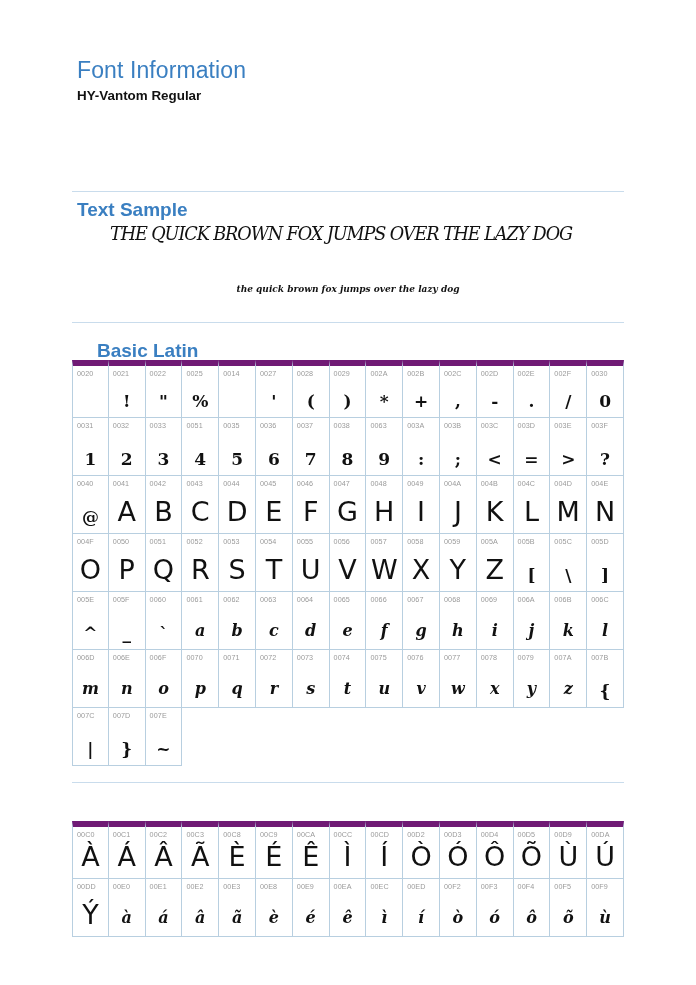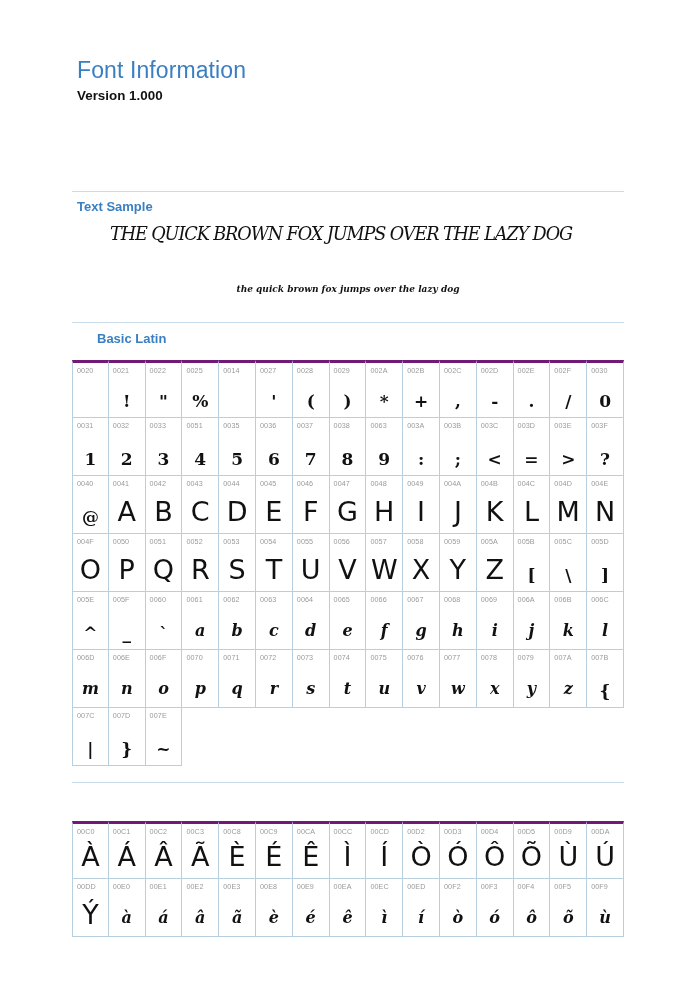--- a/index.html
+++ b/index.html
@@ -1,50 +1,50 @@
 <!DOCTYPE html>
 <html><head>
 <meta charset="utf-8">
 <style>
   html, body { margin: 0; padding: 0; background: #ffffff; }
   body { width: 696px; height: 985px; position: relative; overflow: hidden;
          font-family: "Liberation Sans", sans-serif; color: #111; }
   .title { position: absolute; left: 77px; top: 57px; font-size: 23px; font-weight: normal; color: #3a7fc1; letter-spacing: 0.1px; }
   .info { position: absolute; left: 77px; top: 86px; font-size: 13.4px; font-weight: bold; line-height: 19.5px; color: #111; }
   .sep { position: absolute; left: 72px; width: 552px; height: 1px; background: #c9dcec; }
-  .section-h { position: absolute; left: 77px; font-size: 13px; font-weight: bold; color: #3a7fc1; }
+  .section-h { position: absolute; left: 77px; font-size: 19px; font-weight: bold; color: #3a7fc1; }
   .sample-big { position: absolute; left: 110px; top: 222px; width: 515px; font-family: "DejaVu Serif", serif; font-style: italic;
                 font-size: 19px; letter-spacing: -1.2px; white-space: nowrap; color: #111; transform: scaleX(0.93); transform-origin: left center; }
   .sample-small { position: absolute; left: 0; top: 284px; width: 696px; text-align: center; font-family: "DejaVu Serif", serif;
                   font-style: italic; font-weight: bold; font-size: 9px; color: #111; }
   .grid { position: absolute; left: 72px; display: grid; grid-template-columns: repeat(15, 36.8px); }
   .cell { height: 58px; box-sizing: border-box; border-right: 1px solid #b8cfe0; border-bottom: 1px solid #b8cfe0; position: relative; background: #fff; }
   .grid .cell.col0 { border-left: 1px solid #b8cfe0; }
-  .grid .cell.row0 { border-top: 3px solid #701a75; }
+  .grid .cell.row0 { border-top: 6px solid #701a75; }
   .code { position: absolute; left: 4px; top: 3px; font-size: 7.2px; color: #9a9a9a; letter-spacing: 0.1px; }
   .glyph { position: absolute; left: 0; right: 0; bottom: 7px; text-align: center; font-family: "DejaVu Serif", serif;
            font-weight: bold; font-size: 17px; color: #111; line-height: 1; }
   .glyph.cap { font-family: "DejaVu Sans", sans-serif; font-weight: normal; font-size: 27px; bottom: 8px; }
   .glyph.lower { font-style: italic; font-size: 16px; bottom: 10px; }
 </style>
 </head>
 <body>
 
 <div class="title">Font Information</div>
 <div class="info">
-  <div>Version 1.000</div>
+  <div>HY-Vantom Regular</div>
 </div>
 
 <div class="sep" style="top:191px;"></div>
 <div class="section-h" style="top:199px;">Text Sample</div>
 <div class="sample-big">THE QUICK BROWN FOX JUMPS OVER THE LAZY DOG</div>
 <div class="sample-small">the quick brown fox jumps over the lazy dog</div>
 
 <div class="sep" style="top:322px;"></div>
-<div class="section-h" style="top:331px;padding-left:20px;">Basic Latin</div>
+<div class="section-h" style="top:340px;padding-left:20px;">Basic Latin</div>
 <div class="grid" style="top:360px;" id="grid-basic">
     <div class="cell col0 row0">
       <span class="code">0020</span>
       <span class="glyph sym"> </span>
     </div>
     <div class="cell row0">
       <span class="code">0021</span>
       <span class="glyph sym">!</span>
     </div>
     <div class="cell row0">

